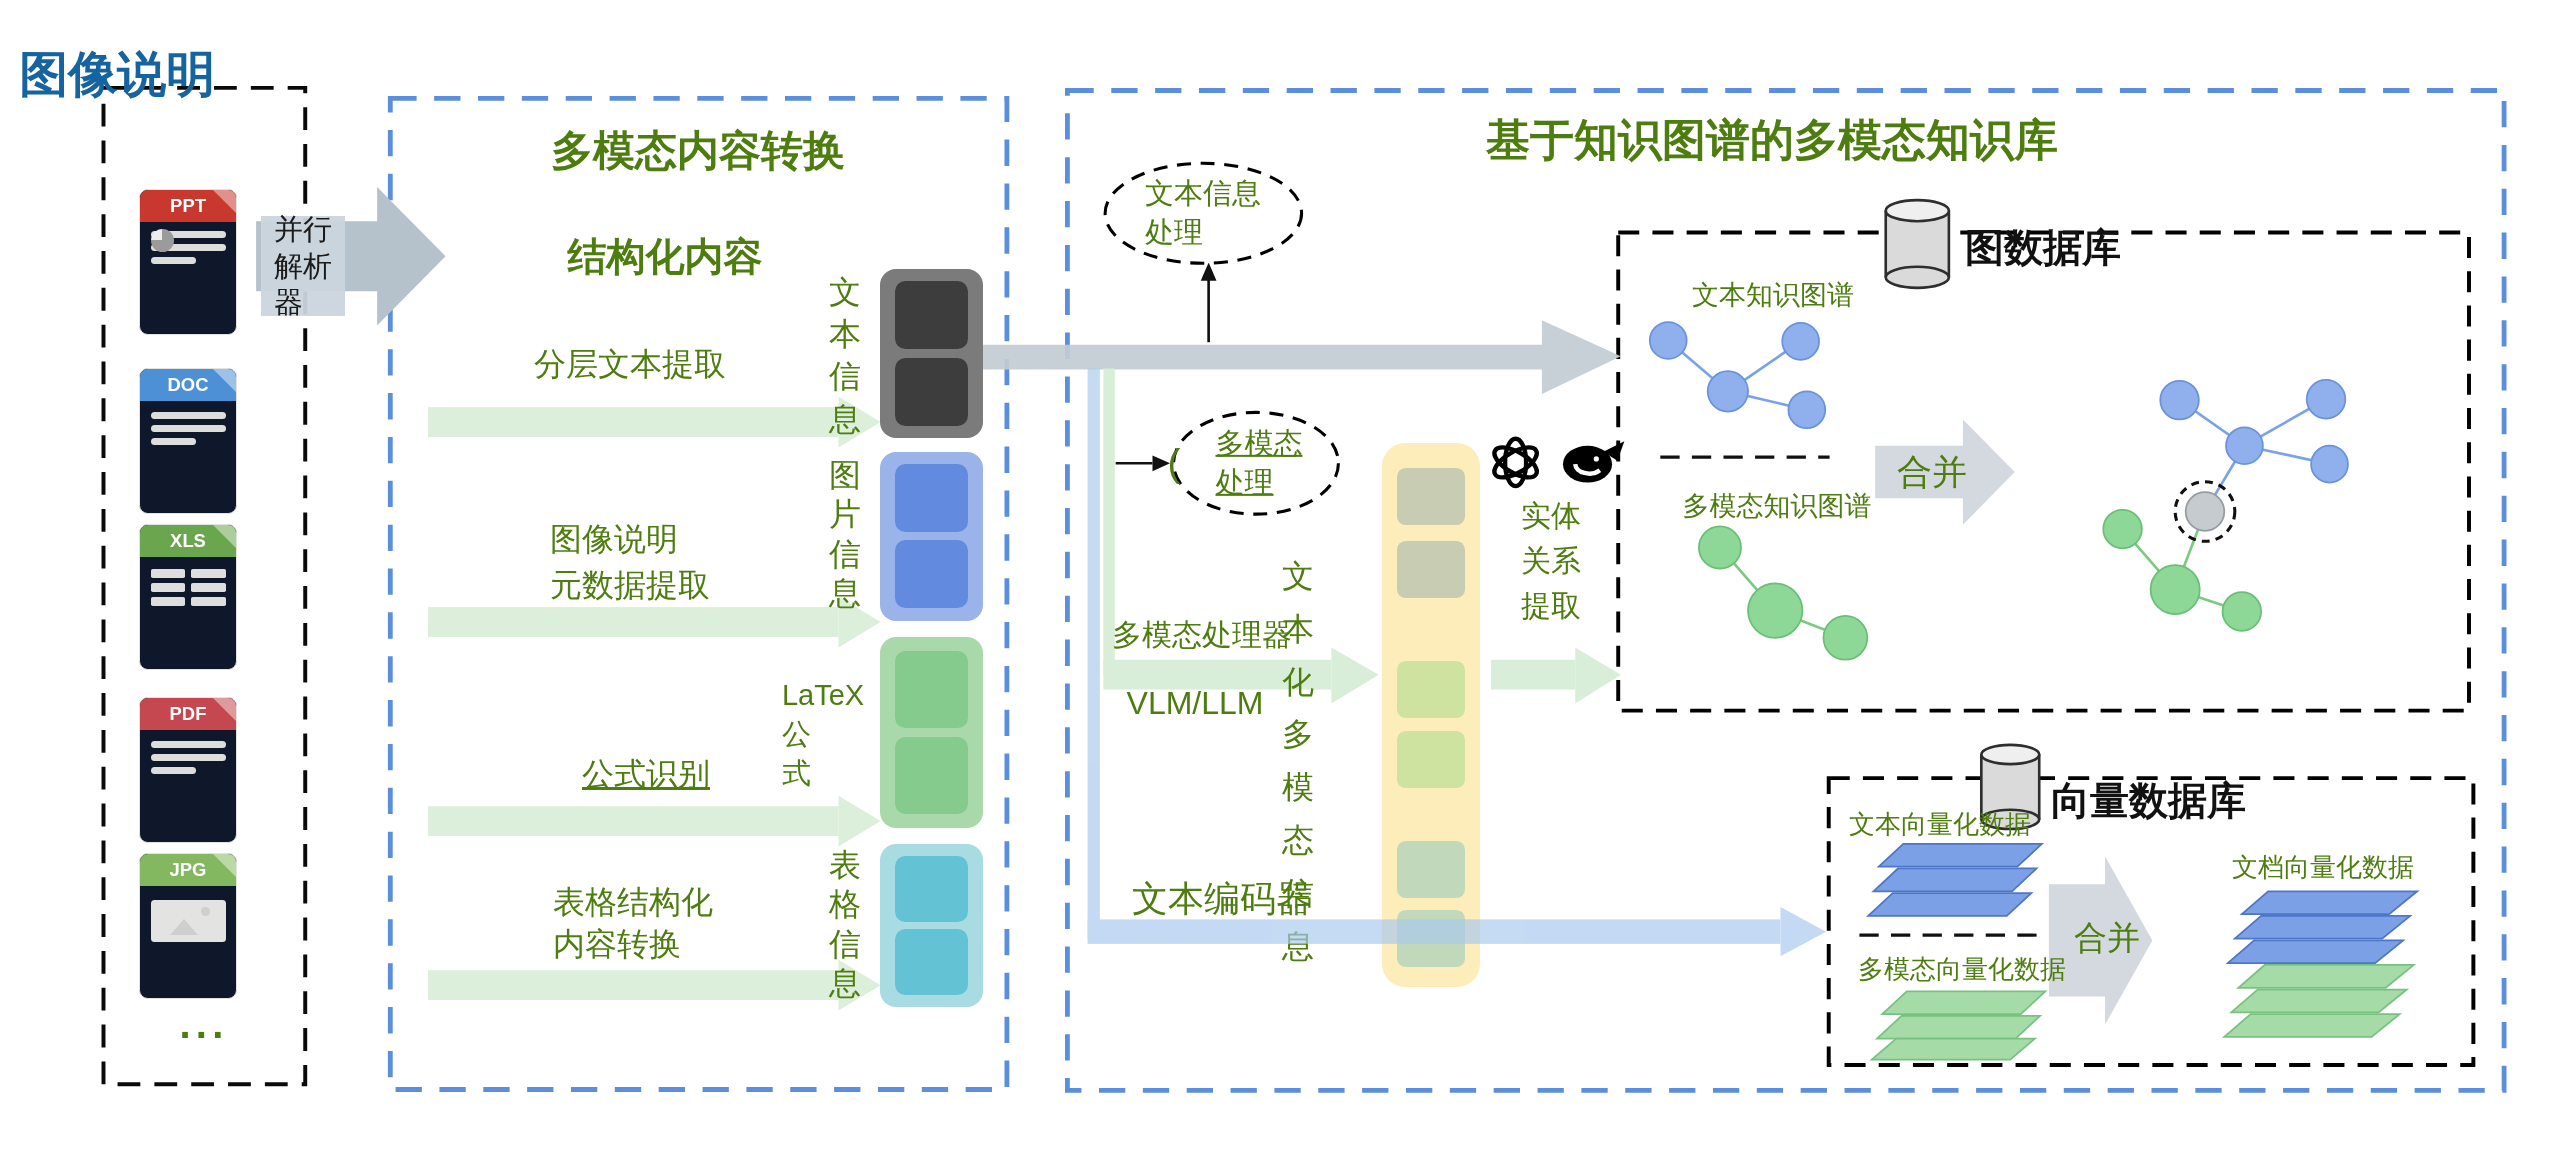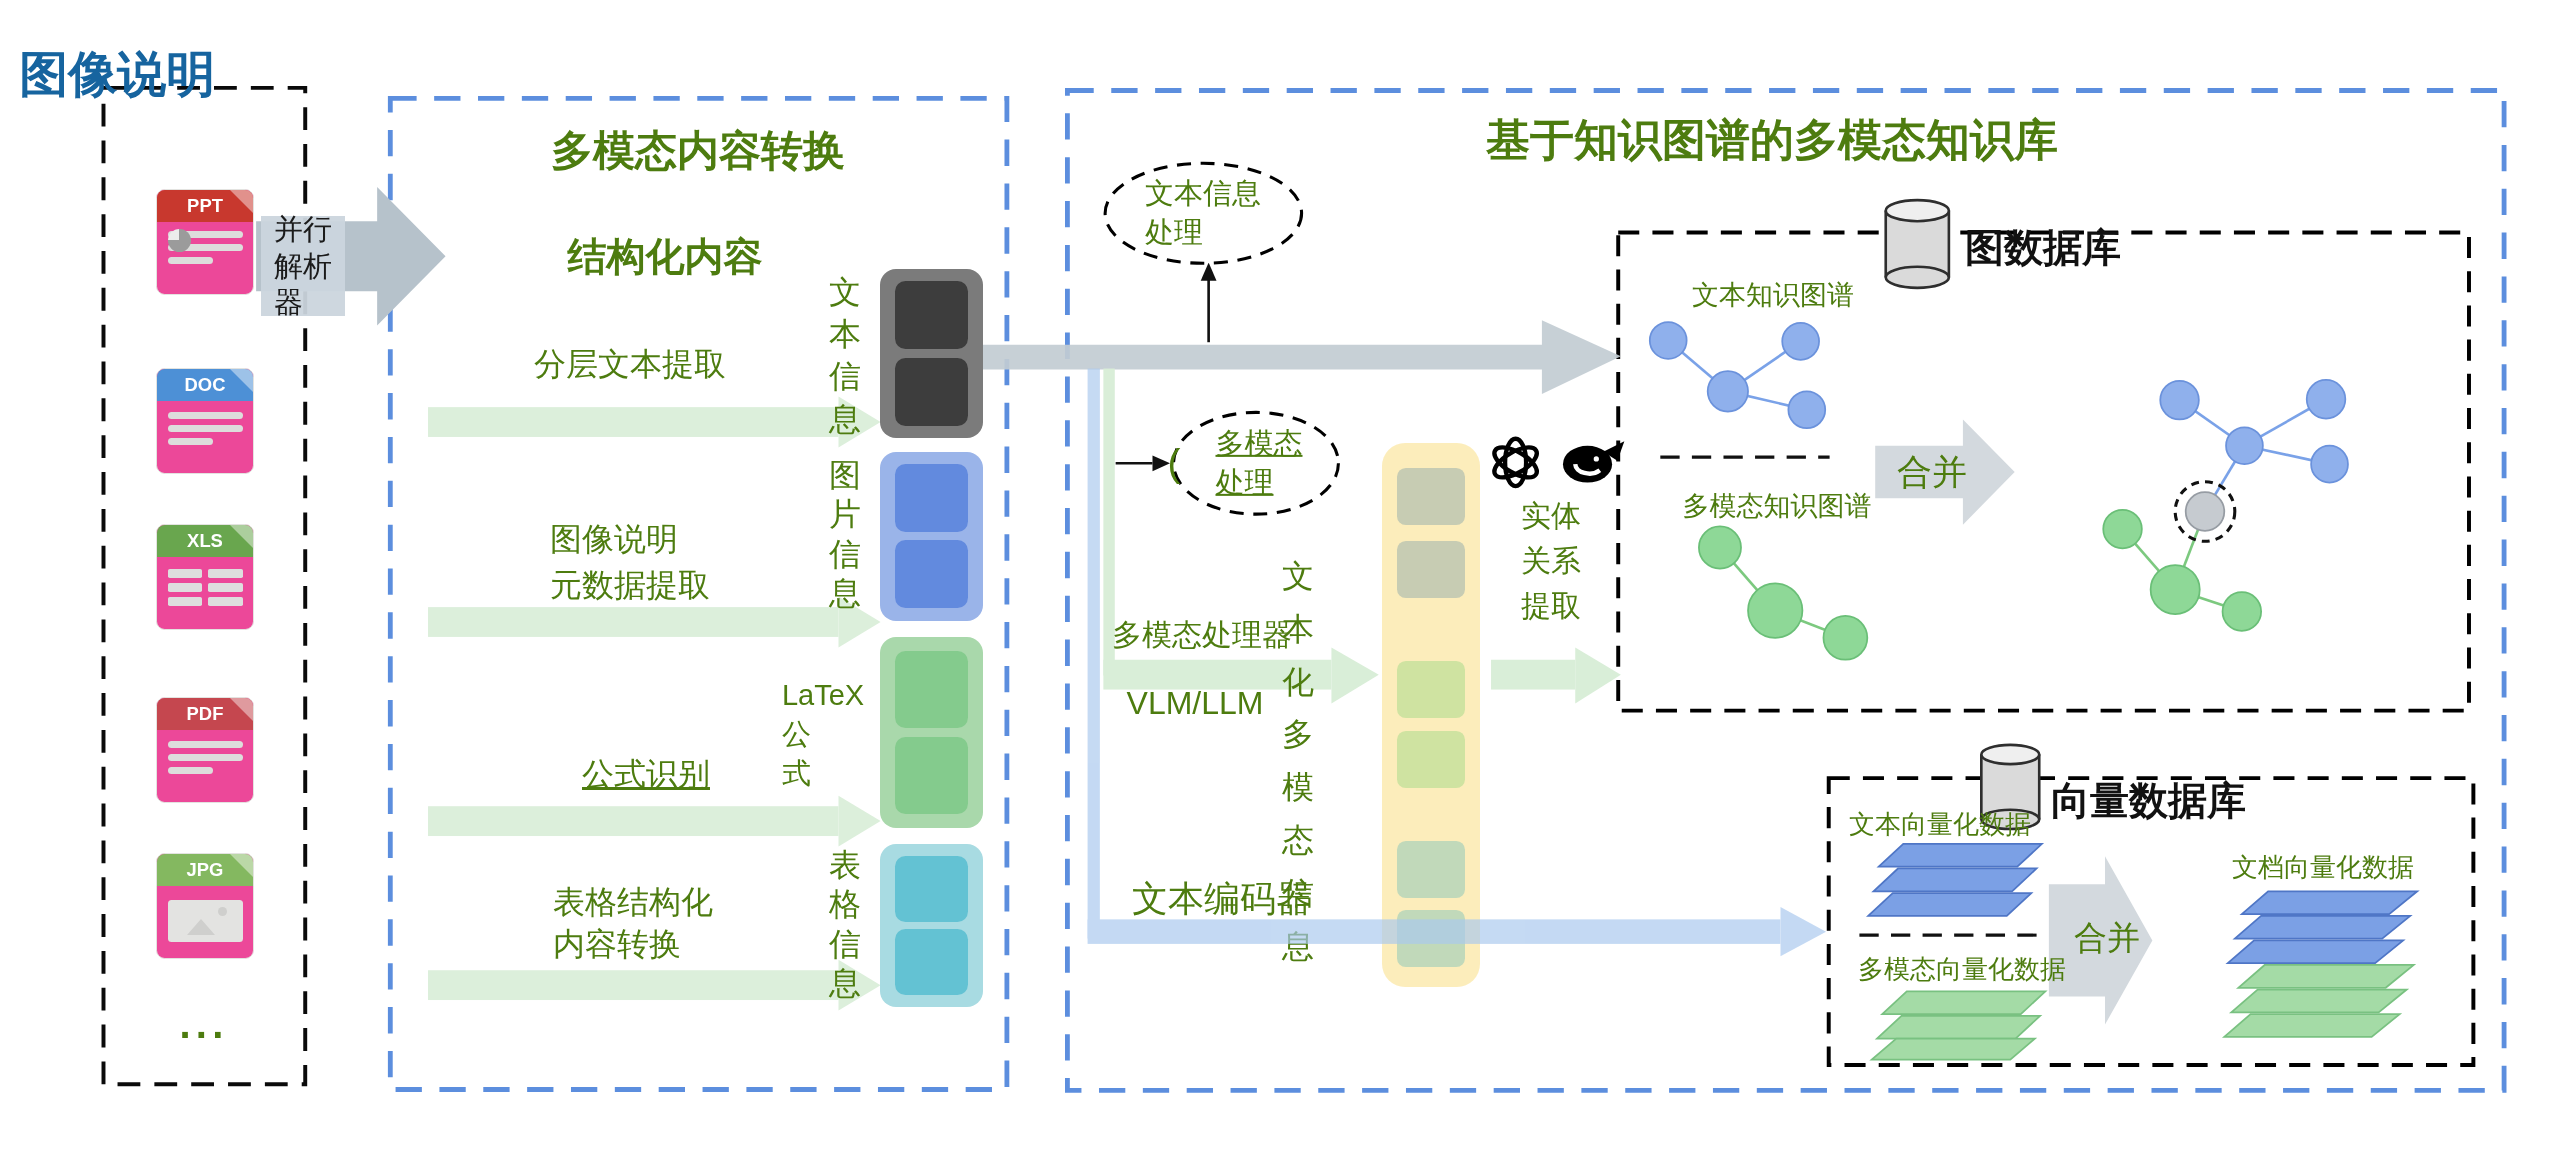--- a/index.html
+++ b/index.html
@@ -7,21 +7,21 @@
           font-family:"Liberation Sans","DejaVu Sans",sans-serif;color:#1b1b1b;}
   svg{position:absolute;left:0;top:0;}
   #bg{z-index:0;}
   #fg{z-index:5;pointer-events:none;}
   .t{position:absolute;z-index:4;white-space:pre-line;text-align:left;
      transform:translate(-50%,-50%);color:#4d7c0f;line-height:1.25;}
   .tl{position:absolute;z-index:4;white-space:pre-line;text-align:left;color:#111;}
   .bold{font-weight:bold;}
   .blue-title{color:#16649f;font-weight:bold;}
   
-  .card{position:absolute;z-index:2;left:156px;width:98px;height:106px;background:#ec4899;
+  .card{position:absolute;z-index:2;left:139px;width:98px;height:146px;background:#0f172a;
         border:0.9px solid #e3e3e0;border-radius:8.8px;box-sizing:border-box;}
   .band{position:absolute;left:0;top:0;width:100%;height:32px;border-radius:8px 8px 0 0;
         display:flex;align-items:center;justify-content:center;color:#fff;font-weight:bold;font-size:18.4px;}
   .fold{position:absolute;top:0;right:0;width:0;height:0;border-top:23px solid rgba(255,255,255,.45);
         border-left:23px solid transparent;border-top-right-radius:8px;}
   .cbody{position:absolute;left:10.5px;right:10.5px;top:39px;bottom:8.8px;}
   .bar{height:7px;background:#dddddc;border-radius:3.5px;margin:6.1px 0;}
   .bar.short{width:60%;}
   .grid{display:grid;grid-template-columns:1fr 1fr;gap:5.3px;margin-top:5.3px;}
   .cell{height:8.8px;background:#dedede;border-radius:1.8px;}

